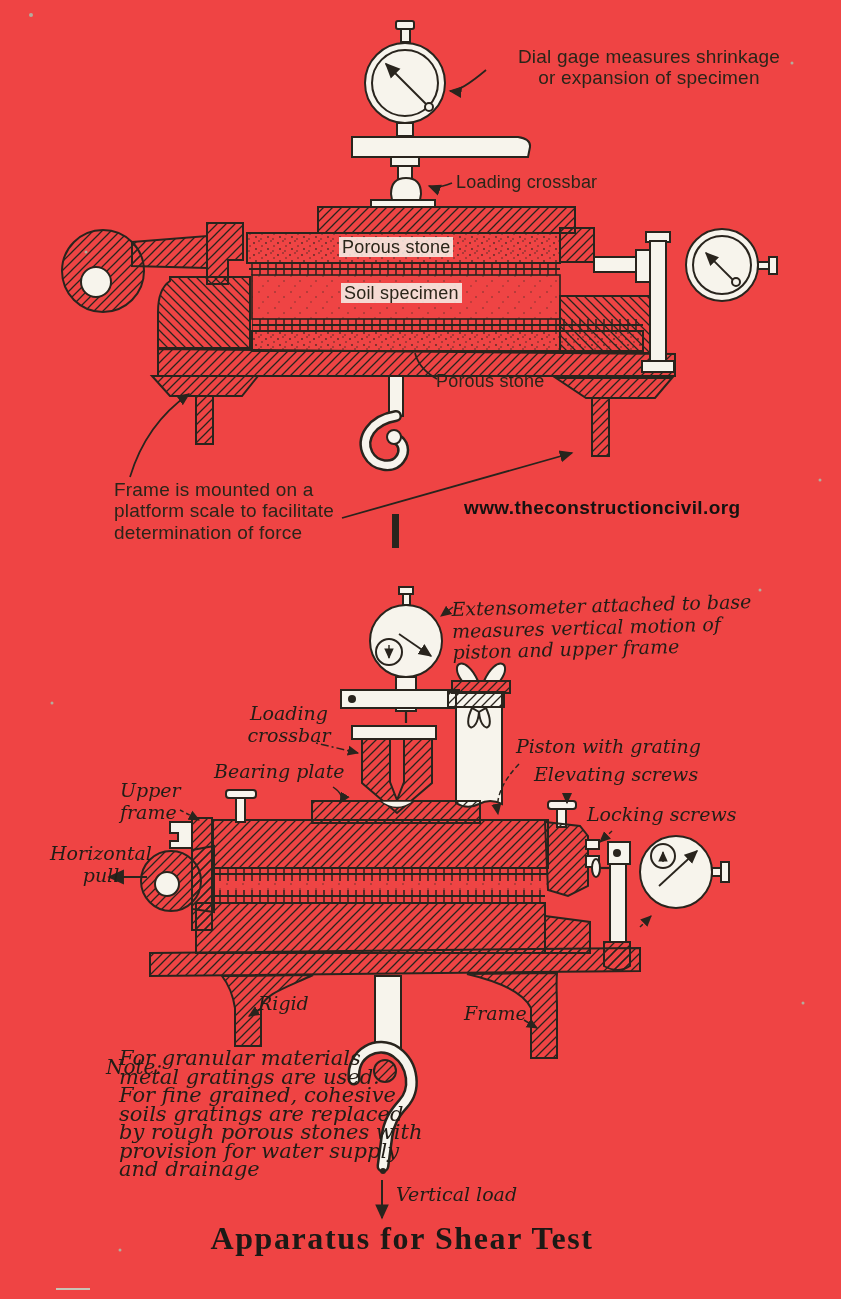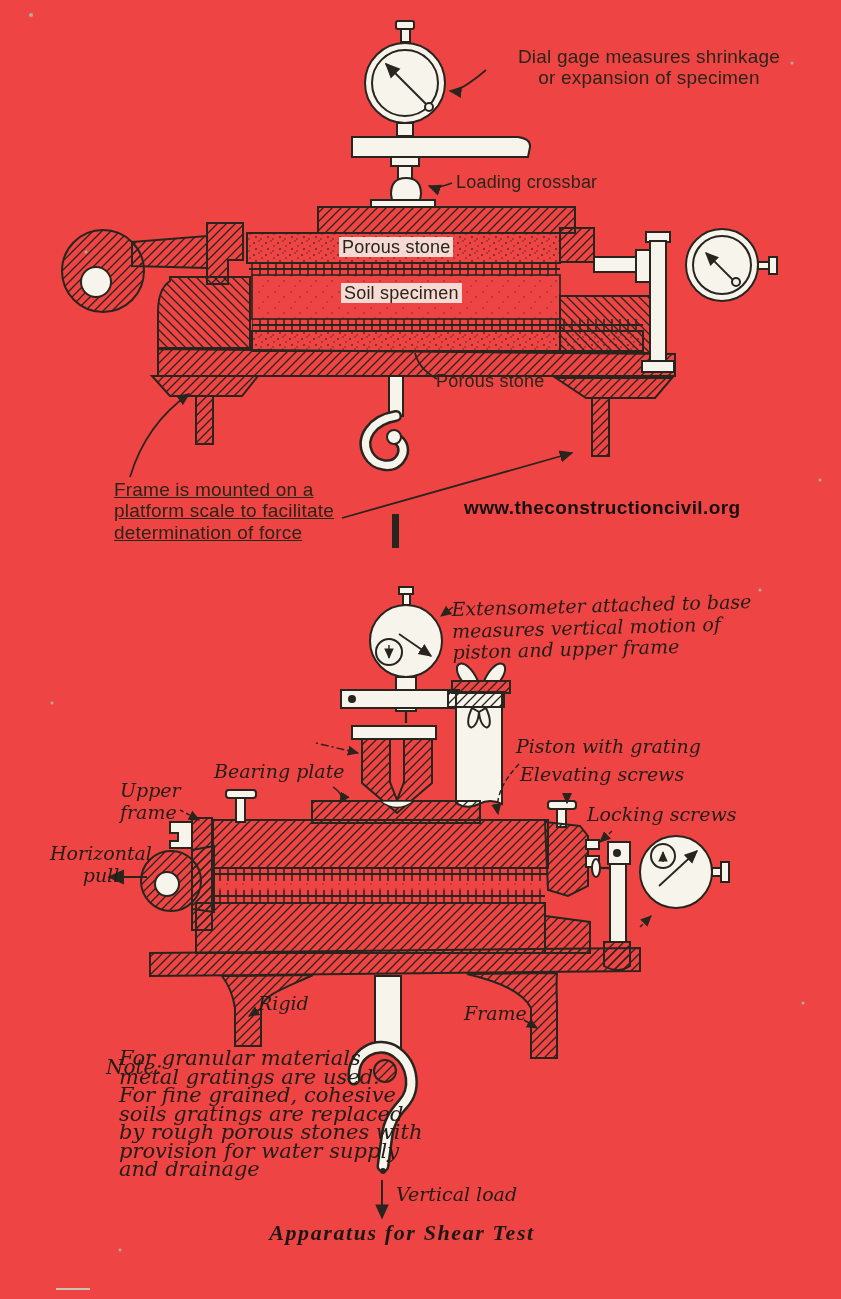--- a/index.html
+++ b/index.html
@@ -6,22 +6,22 @@
   .page { position:relative; width:841px; height:1299px; background:#ef4444;
           overflow:hidden; font-family:"Liberation Sans",sans-serif; color:#29241d; }
   svg.draw { position:absolute; left:0; top:0; z-index:1; }
   .lbl { position:absolute; z-index:2; white-space:pre-line; line-height:1.12; }
   .print { font-size:18px; font-weight:500; letter-spacing:.2px; color:#2a2519; }
   .print-lg { font-size:19px; }
   .hand { font-family:"DejaVu Serif",serif; font-style:italic; font-size:19px;
           color:#221d16; line-height:1.14; }
   .hand-sm { font-size:21px; line-height:18.5px; }
   .site { font-size:19px; font-weight:700; letter-spacing:.4px; color:#141210;text-align:center; }
-  .caption { font-family:"Liberation Serif",serif; font-weight:700; font-size:22px;
-             letter-spacing:1.6px; color:#1c1915; text-align:center;font-style:italic; }
+  .caption { font-family:"Liberation Serif",serif; font-weight:700; font-size:32px;
+             letter-spacing:1.6px; color:#1c1915; text-align:center; }
   .halo { background:rgba(247,244,236,.85); padding:0 3px; }
   .ctr { text-align:center; }
 </style>
 </head>
 <body>
 
 <div class="page">
 
 <svg class="draw" width="841" height="1299" viewBox="0 0 841 1299">
   <defs>
@@ -254,35 +254,37 @@
     <rect x="56" y="1288" width="34" height="2" fill="#c9c3b5"></rect>
   </g>
 </svg>
 
 <div class="lbl print print-lg ctr" style="left:484px; top:46px; width:330px;">Dial gage measures shrinkage
 or expansion of specimen</div>
 <div class="lbl print" style="left:456px; top:172px;">Loading crossbar</div>
 <div class="lbl print halo" style="left:339px; top:237px;">Porous stone</div>
 <div class="lbl print halo" style="left:341px; top:283px;">Soil specimen</div>
 <div class="lbl print" style="left:436px; top:371px;">Porous stone</div>
-<div class="lbl print print-lg" style="left:114px; top:479px; width:270px;text-decoration:underline;">Frame is mounted on a
+<div class="lbl print print-lg" style="left:114px; top:479px; width:270px;">Frame is mounted on a
 platform scale to facilitate
 determination of force</div>
 <div class="lbl site" style="left:464px; top:497px;">www.theconstructioncivil.org</div>
 
 <div class="lbl hand" style="left:452px; top:595px; transform:rotate(-1.5deg);">Extensometer attached to base
 measures vertical motion of
 piston and upper frame</div>
+<div class="lbl hand ctr" style="left:236px; top:703px; width:106px;">Loading
+crossbar</div>
 <div class="lbl hand" style="left:214px; top:761px;">Bearing plate</div>
 <div class="lbl hand" style="left:120px; top:780px;">Upper
 frame</div>
 <div class="lbl hand ctr" style="left:46px; top:843px; width:110px;">Horizontal
 pull</div>
 <div class="lbl hand" style="left:516px; top:736px;text-align:center;">Piston with grating</div>
-<div class="lbl hand" style="left:520px; top:764px;">Elevating screws</div>
+<div class="lbl hand" style="left:534px; top:764px;">Elevating screws</div>
 <div class="lbl hand" style="left:587px; top:804px;">Locking screws</div>
 <div class="lbl hand" style="left:258px; top:993px;">Rigid</div>
 <div class="lbl hand" style="left:464px; top:1003px;">Frame</div>
 <div class="lbl hand" style="left:106px; top:1056px; font-size:20px;">Note:</div>
 <div class="lbl hand hand-sm" style="left:119px; top:1049px;">For granular materials
 metal gratings are used.
 For fine grained, cohesive
 soils gratings are replaced
 by rough porous stones with
 provision for water supply

